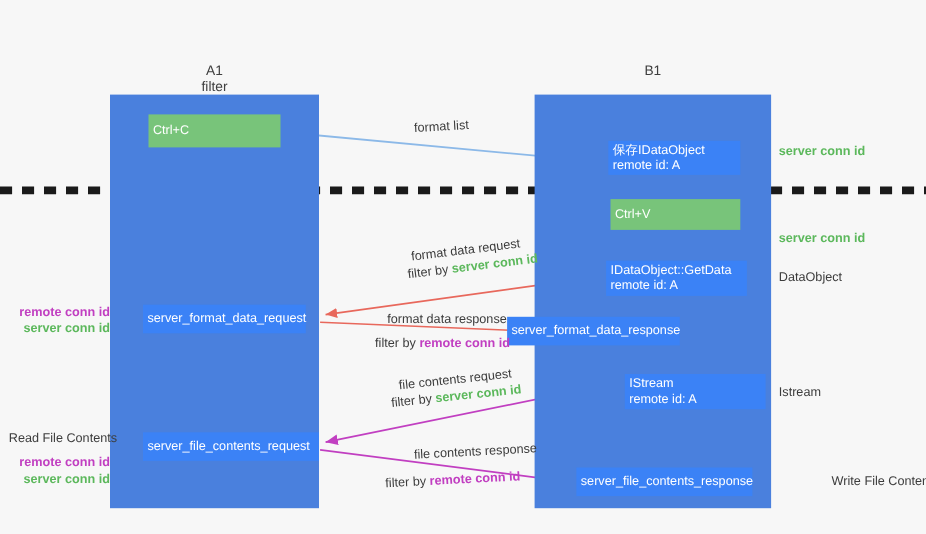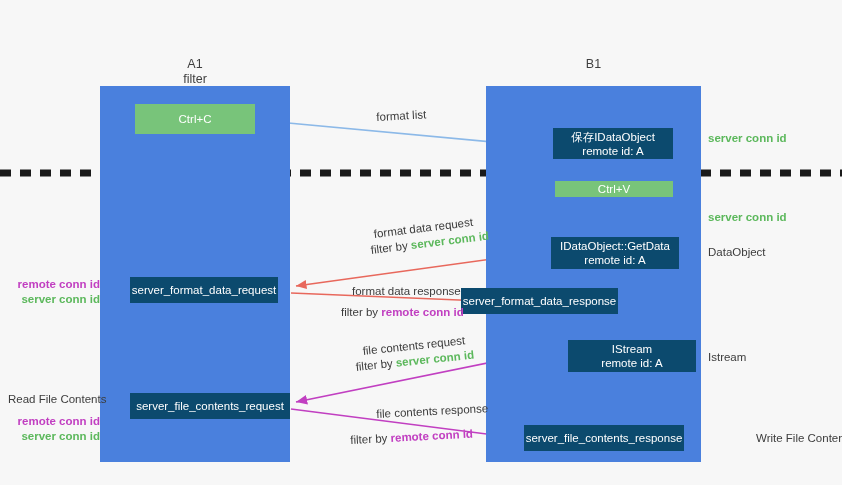--- a/index.html
+++ b/index.html
@@ -48,36 +48,36 @@
     background: #4a80dd;
   }
   #panel-a1 { left: 100px; top: 86px; width: 190px; height: 376px; }
   #panel-b1 { left: 486px; top: 86px; width: 215px; height: 376px; }
 
   
   .box {
     box-sizing: border-box;
     display: flex;
     flex-direction: column;
-    align-items: center;
+    align-items: flex-start;
     justify-content: center;
     color: #ffffff;
     font-size: 11.5px;
     line-height: 14px;
     text-align: center;
     padding: 2px 4px;
     white-space: nowrap;
   }
   .box.green  { background: #78c47a; }
-  .box.orange { background: #0c4a6e; }
+  .box.orange { background: #3b82f6; }
   .box .l2 { font-size: 11.5px; }
 
   #box-ctrlc    { left: 135px; top: 104px;  width: 120px; height: 30px; }
   #box-idataobj { left: 553px; top: 128px;  width: 120px; height: 31px; }
-  #box-ctrlv    { left: 555px; top: 181px;  width: 118px; height: 16px; }
+  #box-ctrlv    { left: 555px; top: 181px;  width: 118px; height: 28px; }
   #box-getdata  { left: 551px; top: 237px;  width: 128px; height: 32px; }
   #box-fdreq    { left: 130px; top: 277px;  width: 148px; height: 26px; }
   #box-fdresp   { left: 461px; top: 288px;  width: 157px; height: 26px; }
   #box-istream  { left: 568px; top: 340px;  width: 128px; height: 32px; }
   #box-fcreq    { left: 130px; top: 393px;  width: 160px; height: 26px; }
   #box-fcresp   { left: 524px; top: 425px;  width: 160px; height: 26px; }
 
   
   .side-label {
     font-size: 11.5px;

